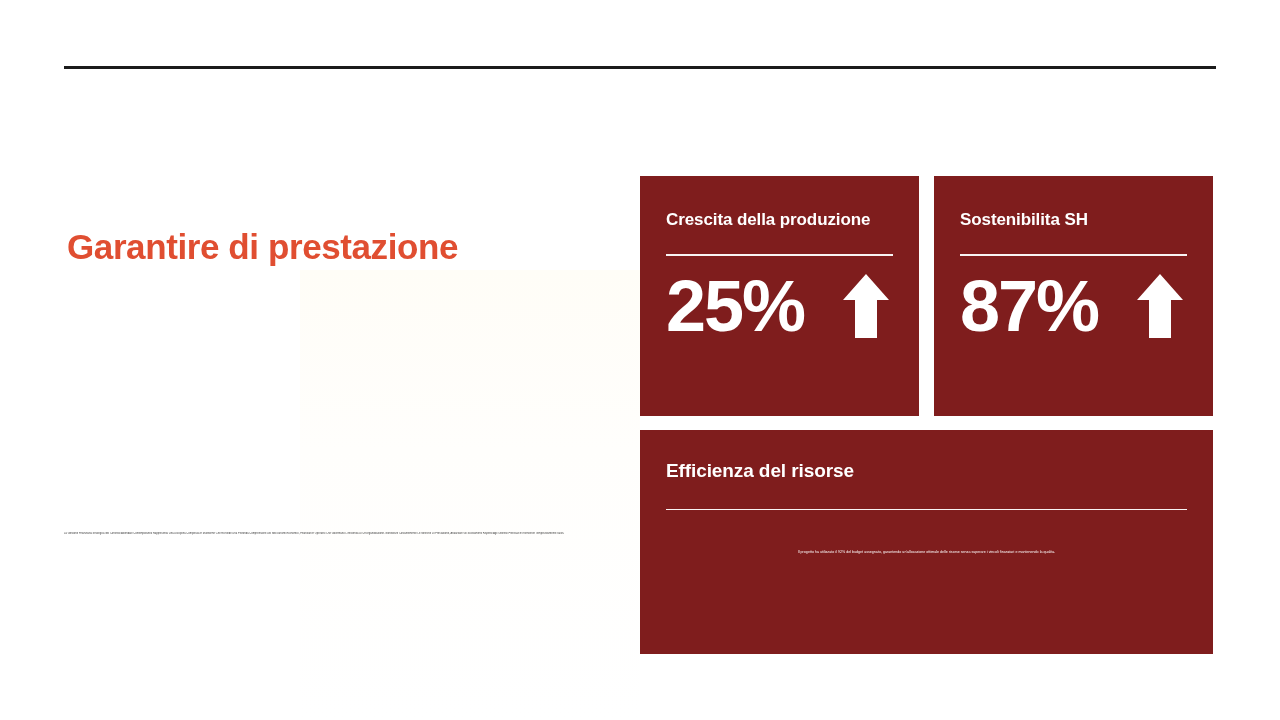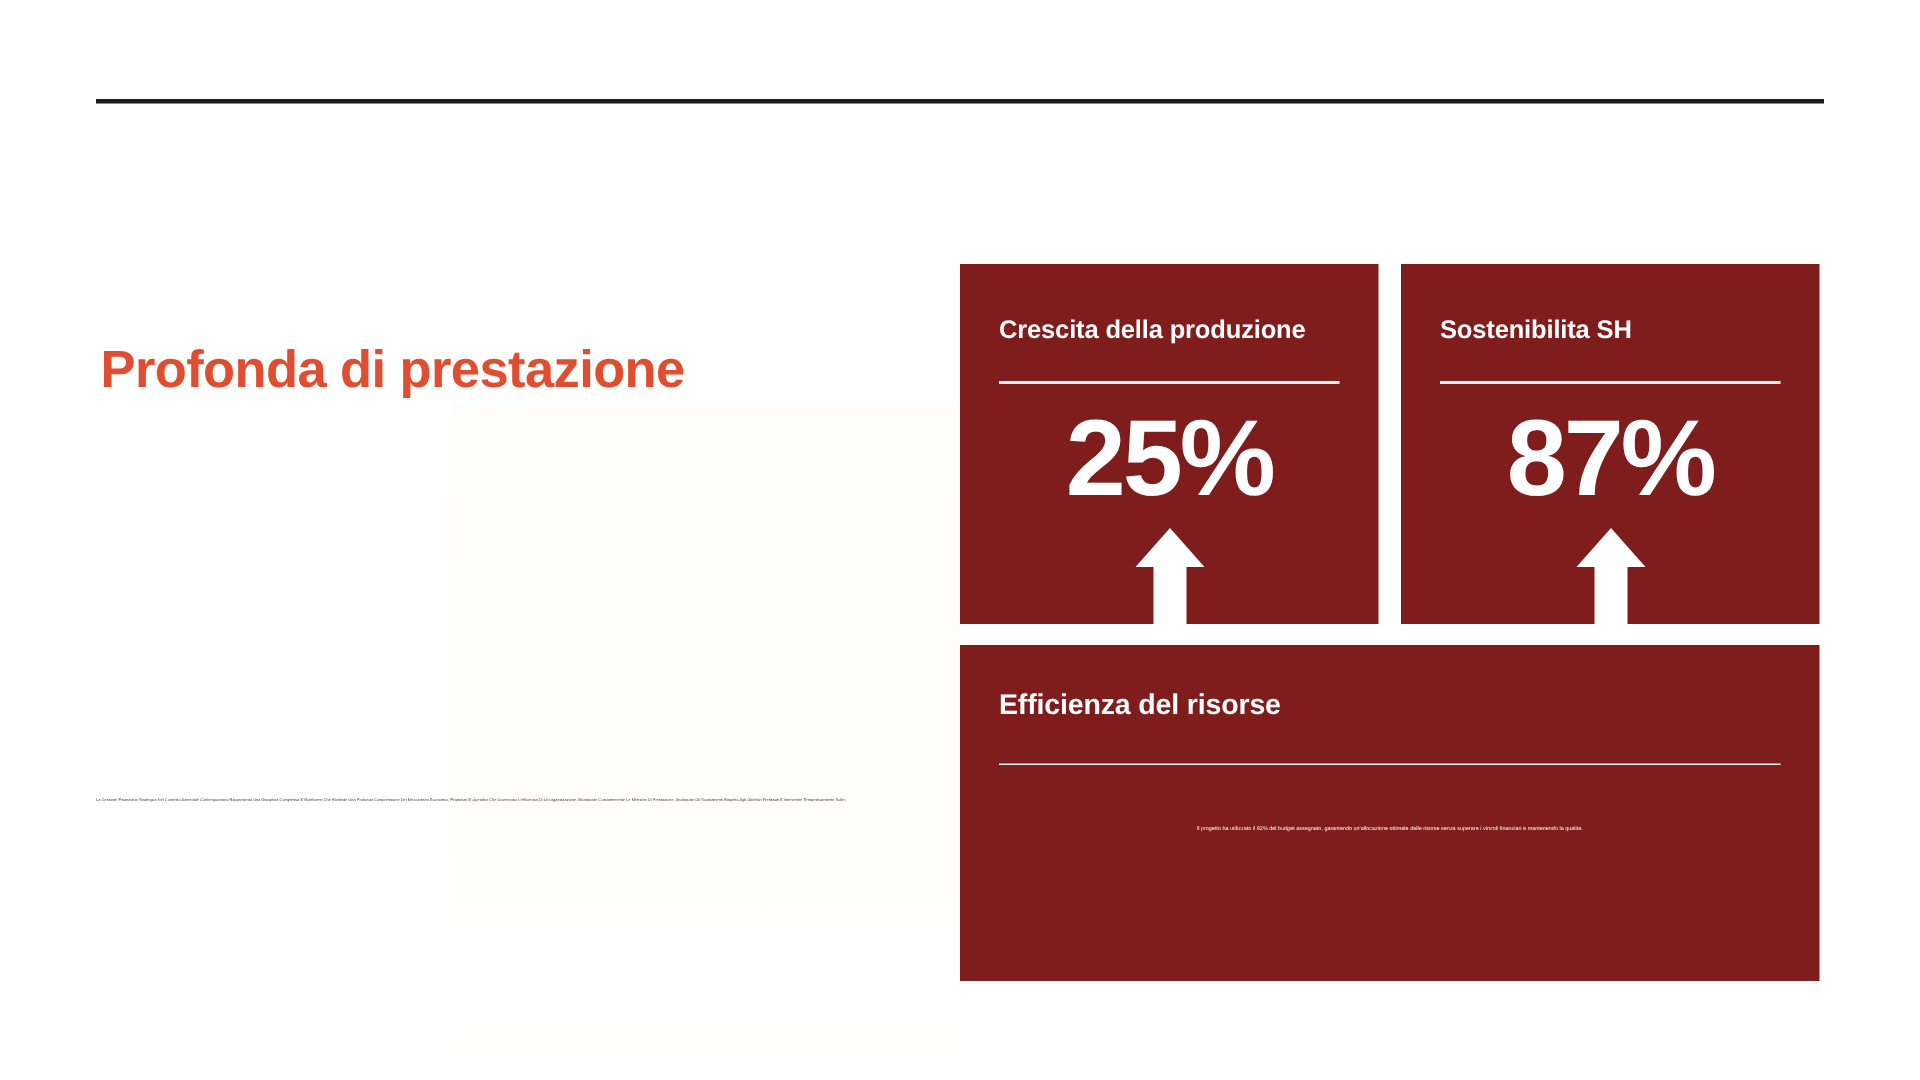--- a/index.html
+++ b/index.html
@@ -96,21 +96,20 @@
   .card-c .card-divider {
     margin-top: 26px;
   }
 
   .metric-row {
     display: flex;
     align-items: center;
     justify-content: space-between;
     margin-top: 14px;
     gap: 6px;
-    flex-direction: column;
   }
 
   .metric-value {
     font-size: 72px;
     font-weight: bold;
     color: #ffffff;
     line-height: 1;
     letter-spacing: -2px;
   }
 
@@ -132,21 +131,21 @@
     padding: 0 4px;
   }
 </style>
 </head>
 <body>
 
 <div class="bg-wash"></div>
 
 <div class="top-rule"></div>
 
-<h1 class="page-title">Profonda di prestazione</h1>
+<h1 class="page-title">Garantire di prestazione</h1>
 
 <div class="left-note">La Gestione Finanziaria Strategica Nel Contesto Aziendale Contemporaneo Rappresenta Una Disciplina Complessa E Multiforme Che Richiede Una Profonda Comprensione Dei Meccanismi Economici, Finanziari E Operativi Che Governano L'efficienza Di Un'organizzazione. Monitorare Costantemente Le Metriche Di Prestazione, Analizzare Gli Scostamenti Rispetto Agli Obiettivi Prefissati E Intervenire Tempestivamente Sulle Aree Critiche Costituisce Un Elemento Imprescindibile Per Garantire La Sostenibilita Nel Lungo Periodo.</div>
 
 <div class="card card-a">
   <h2 class="card-title">Crescita della produzione</h2>
   <div class="card-divider"></div>
   <div class="metric-row">
     <span class="metric-value">25%</span>
     <span class="metric-arrow">
       <svg width="54" height="72" viewBox="0 0 54 72" aria-hidden="true">

